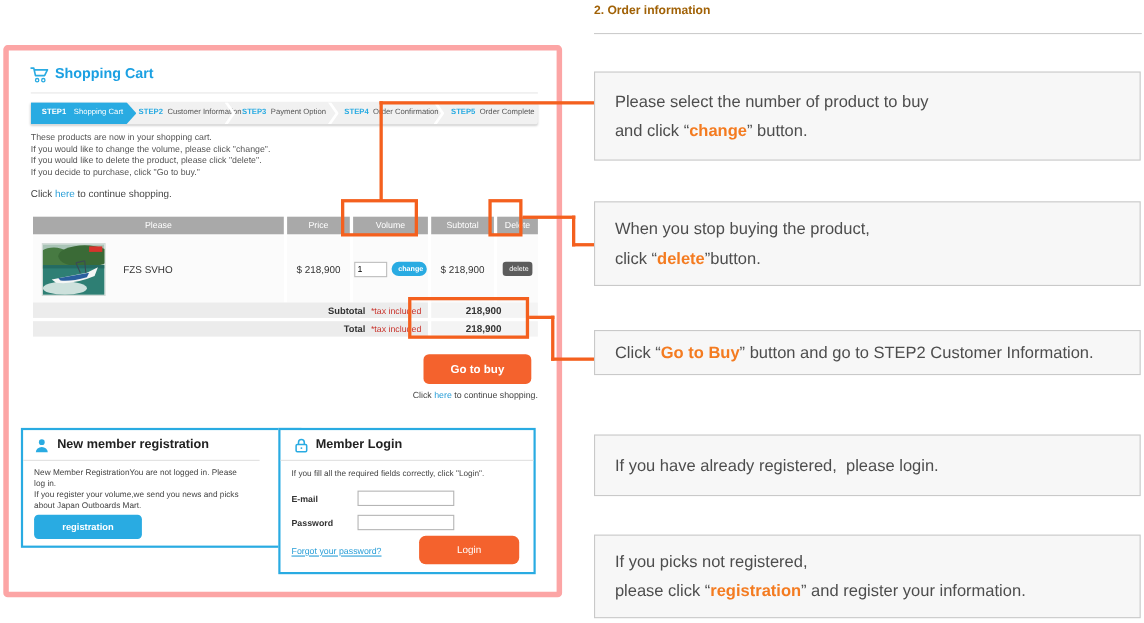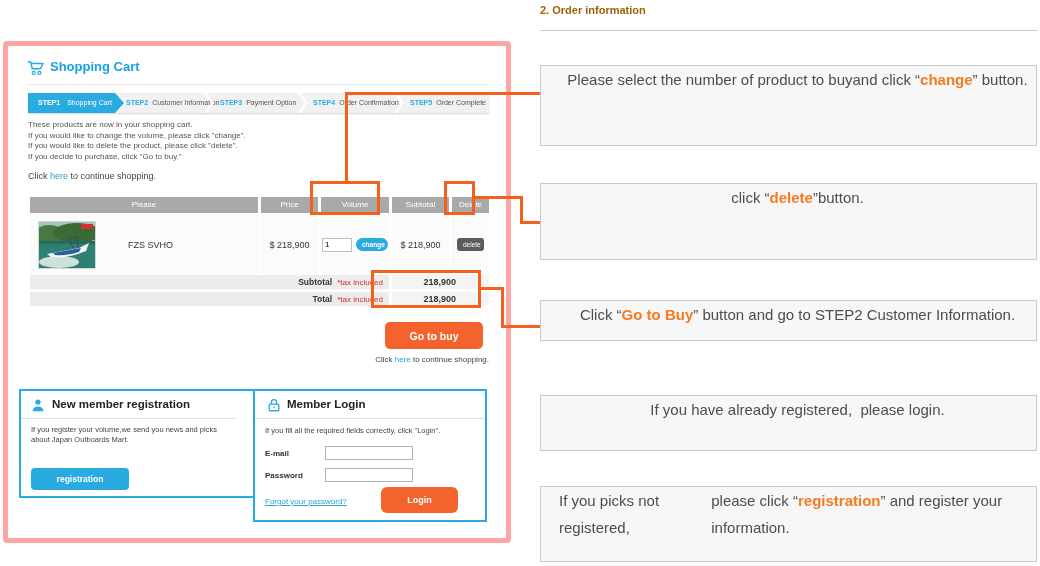--- a/index.html
+++ b/index.html
@@ -20,21 +20,21 @@
   .intro{left:20px;top:74px;font-size:8px;line-height:10.5px;color:#555;}
   .continue1{left:20px;top:125px;font-size:9px;color:#444;}
   .lnk{color:#2a9fd8;text-decoration:none;cursor:pointer;}
   
   .thead,.trow{left:22px;display:flex;gap:3px;}
   .thead{top:151px;height:16px;}
   .th{background:#a9a9a9;color:#fff;font-size:8px;line-height:16px;text-align:center;}
   .c0{width:228px;} .c1{width:57px;} .c2{width:68px;} .c3{width:57px;} .c4{width:37px;}
   .trow{top:168px;height:61px;}
   .td{background:#fbfbfb;display:flex;align-items:center;justify-content:center;font-size:9px;color:#333;}
-  .td.prod{justify-content:flex-start;gap:16px;}
+  .td.prod{justify-content:flex-start;}
   .prod-img{width:58px;height:48px;margin-left:8px;border:1px solid #cfd8d4;box-sizing:border-box;}
   .prod-name{margin-left:16px;font-size:9px;color:#333;}
   .vol-input{width:24px;height:12px;border:1px solid #bdbdbd;font-size:8px;padding:0 2px;font-family:"Liberation Sans",sans-serif;}
   .chg-btn{margin-left:4px;width:32px;height:13px;background:#29abe2;border:none;border-radius:7px;color:#fff;font-size:6.5px;font-weight:bold;cursor:pointer;font-family:"Liberation Sans",sans-serif;}
   .del-btn{width:27px;height:13px;background:#5c5c5c;border:none;border-radius:3px;color:#fff;font-size:6.5px;cursor:pointer;font-family:"Liberation Sans",sans-serif;}
   .sumrow{left:22px;height:14px;display:flex;gap:3px;}
   .sum-label{width:359px;background:#ececec;display:flex;align-items:center;justify-content:flex-end;padding-right:6px;box-sizing:border-box;}
   .sum-label b{font-size:8.5px;color:#333;}
   .tax{font-size:8px;color:#c9322b;margin-left:5px;}
   .sum-value{width:97px;background:#f4f4f4;font-size:9px;font-weight:bold;color:#333;display:flex;align-items:center;justify-content:flex-end;padding-right:33px;box-sizing:border-box;}
@@ -44,27 +44,27 @@
   .continue2{left:340px;top:309px;width:141px;font-size:8px;color:#444;text-align:right;}
   
   .member-box{border:2px solid #29abe2;background:#fff;box-sizing:border-box;}
   .mb-title{font-size:11.5px;font-weight:bold;color:#222;}
   .mb-rule{height:1px;background:#e0e0e0;}
   .mb-body{font-size:7.5px;line-height:10px;color:#444;}
   .reg-btn{width:98px;height:22px;background:#29abe2;border:none;border-radius:4px;color:#fff;font-size:8.5px;font-weight:bold;cursor:pointer;font-family:"Liberation Sans",sans-serif;}
   .fld-label{font-size:8px;font-weight:bold;color:#333;}
   .fld-input{width:88px;height:14px;border:1px solid #b5b5b5;box-sizing:border-box;font-size:8px;font-family:"Liberation Sans",sans-serif;}
   .forgot{font-size:8px;color:#2a9fd8;text-decoration:underline;cursor:pointer;}
-  .login-btn{width:77px;height:26px;background:#f4622d;border:none;border-radius:6px;color:#fff;font-size:9px;font-weight:bold;cursor:pointer;font-family:"Liberation Sans",sans-serif;}
+  .login-btn{width:91px;height:26px;background:#f4622d;border:none;border-radius:6px;color:#fff;font-size:9px;font-weight:normal;cursor:pointer;font-family:"Liberation Sans",sans-serif;}
   
   .conn{background:#f4601e;}
   
   .guide-title{left:540px;top:4px;font-size:11px;font-weight:bold;color:#a16207;}
   .guide-rule{left:540px;top:30px;width:498px;height:1px;background:#ccc;}
-  .gbox{left:540px;width:497px;background:#f7f7f7;border:1px solid #c9c9c9;box-sizing:border-box;display:flex;flex-direction:row;justify-content:center;padding-left:18px;font-size:15px;line-height:27px;color:#4d4d4d;}
+  .gbox{left:540px;width:497px;background:#f7f7f7;border:1px solid #c9c9c9;box-sizing:border-box;display:flex;flex-direction:column;justify-content:center;padding-left:18px;font-size:15px;line-height:27px;color:#4d4d4d;}
   .hl{color:#f47b20;font-weight:bold;}
 </style>
 </head>
 <body>
 
 <div id="stage">
 
   <div class="abs panel">
 
     <span class="abs" style="left:19px;top:14px;">
@@ -169,20 +169,21 @@
     <div class="abs member-box" style="left:11px;top:343px;width:255px;height:109px;">
       <span class="abs" style="left:10px;top:7px;">
         <svg width="14" height="14" viewBox="0 0 16 16">
             <circle cx="8" cy="4.6" r="3" fill="#29abe2"></circle>
             <path d="M1.8 15 a6.2 5.4 0 0 1 12.4 0 Z" fill="#29abe2"></path>
           </svg>
       </span>
       <div class="abs mb-title" style="left:31px;top:7px;">New member registration</div>
       <div class="abs mb-rule" style="left:0;top:27px;width:215px;"></div>
       <div class="abs mb-body" style="left:10px;top:34px;width:196px;">
+          <div><span>New Member RegistrationYou are not logged in. Please log in.</span></div>
           <div><span>If you register your volume,we send you news and picks about Japan Outboards Mart.</span></div>
         </div>
       <button class="abs reg-btn" style="left:10px;top:77px;">registration</button>
     </div>
 
     <div class="abs member-box" style="left:245px;top:343px;width:234px;height:133px;">
       <span class="abs" style="left:12px;top:7px;">
         <svg width="14" height="14" viewBox="0 0 16 16">
             <rect x="2.5" y="7" width="11" height="7.5" rx="1.2" fill="none" stroke="#29abe2" stroke-width="1.6"></rect>
             <path d="M5 7 V4.8 a3 3 0 0 1 6 0 V7" fill="none" stroke="#29abe2" stroke-width="1.6"></path>
@@ -217,20 +218,21 @@
   <div class="abs conn" style="left:501px;top:325px;width:39px;height:3px;"></div>
 
   <div class="abs guide-title">2. Order information</div>
   <div class="abs guide-rule"></div>
 
   <div class="abs gbox" style="top:65px;height:81px;">
       <div><span>Please select the number of product to buy</span></div>
       <div><span>and click “</span><span class="hl">change</span><span>” button.</span></div>
     </div>
   <div class="abs gbox" style="top:183px;height:77px;">
+      <div><span>When you stop buying the product,</span></div>
       <div><span>click “</span><span class="hl">delete</span><span>”button.</span></div>
     </div>
   <div class="abs gbox" style="top:300px;height:41px;">
       <div><span>Click “</span><span class="hl">Go to Buy</span><span>” button and go to STEP2 Customer Information.</span></div>
     </div>
   <div class="abs gbox" style="top:395px;height:56px;">
       <div><span>If you have already registered,&nbsp; please login.</span></div>
     </div>
   <div class="abs gbox" style="top:486px;height:76px;">
       <div><span>If you picks not registered,</span></div>

